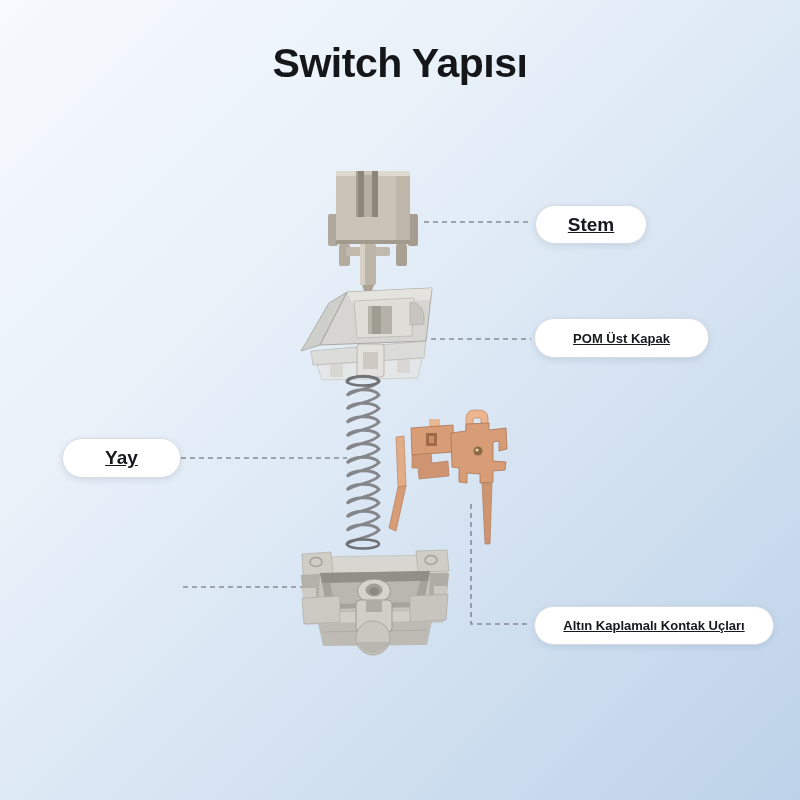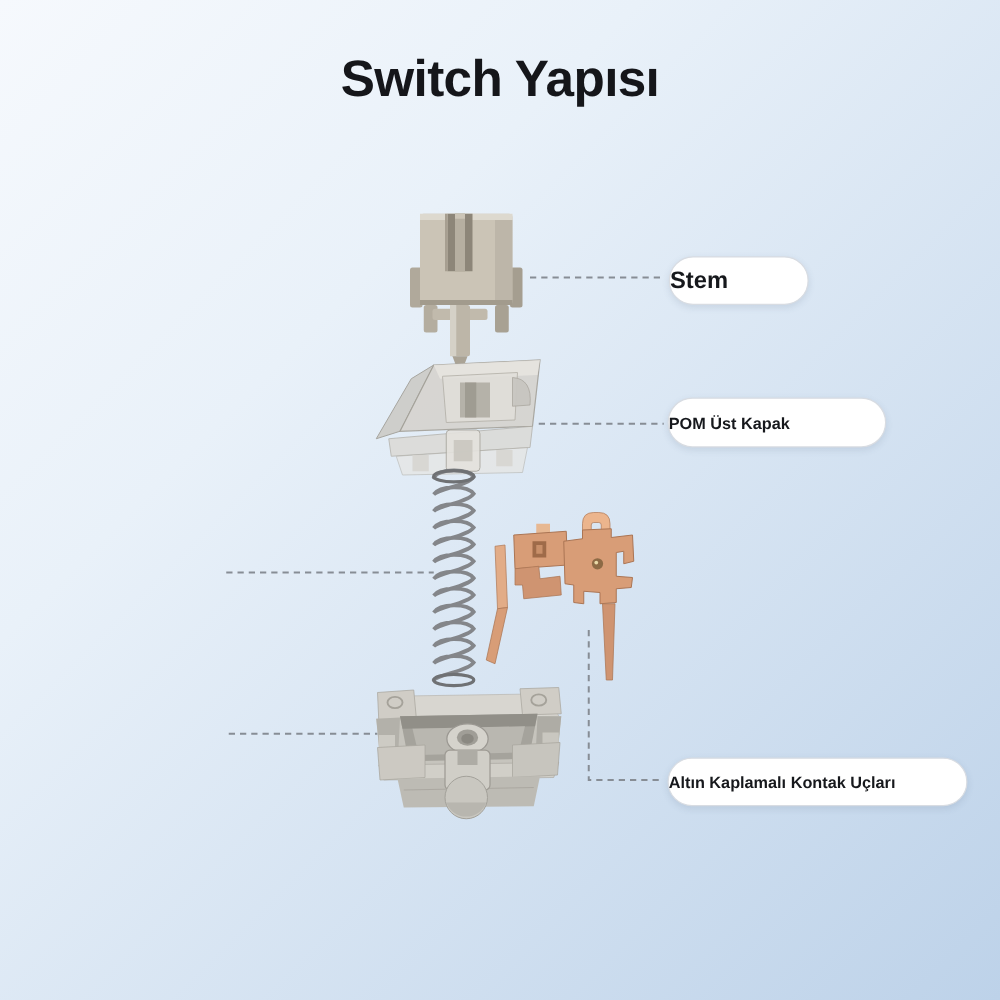--- a/index.html
+++ b/index.html
@@ -22,28 +22,29 @@
   }
   .diagram{position:absolute;left:0;top:0;width:800px;height:800px;}
   .dash{
     stroke:var(--connector-line,#878d95);
     stroke-width:1.6;
     stroke-dasharray:5 4;
     fill:none;
   }
   .pill{
     position:absolute;
-    display:flex;align-items:center;
+    display:flex;align-items:center;justify-content:center;
     background:var(--label-background,#ffffff);
     border:1px solid var(--label-border,#d8dce2);
     border-radius:22px;
     box-shadow:0 2px 6px rgba(70,90,120,0.14);
     color:var(--label-text,#16181c);
     font-weight:bold;
     white-space:nowrap;
+    text-decoration:underline;
   }
   .pill-stem{left:535px;top:205px;width:110px;height:37px;font-size:19px}
   .pill-top-cover{left:534px;top:318px;width:173px;height:38px;font-size:13px}
   .pill-spring{left:62px;top:438px;width:117px;height:38px;font-size:19px}
   .pill-bottom-case{left:5px;top:566px;width:176px;height:42px;font-size:19px}
   .pill-contacts{left:534px;top:606px;width:238px;height:37px;font-size:13px}
 </style>
 </head>
 <body>
 
@@ -162,17 +163,20 @@
       <path d="M357 642 a17 17 0 0 0 32 0 z" fill="#b1afa8" opacity="0.7"></path>
     </g>
   </svg>
 
   <div class="pill pill-stem">
     <span>Stem</span>
   </div>
   <div class="pill pill-top-cover">
     <span>POM Üst Kapak</span>
   </div>
+  <div class="pill pill-spring">
+    <span>Yay</span>
+  </div>
   <div class="pill pill-contacts">
     <span>Altın Kaplamalı Kontak Uçları</span>
   </div>
 
 </div>
 
 </body></html>

